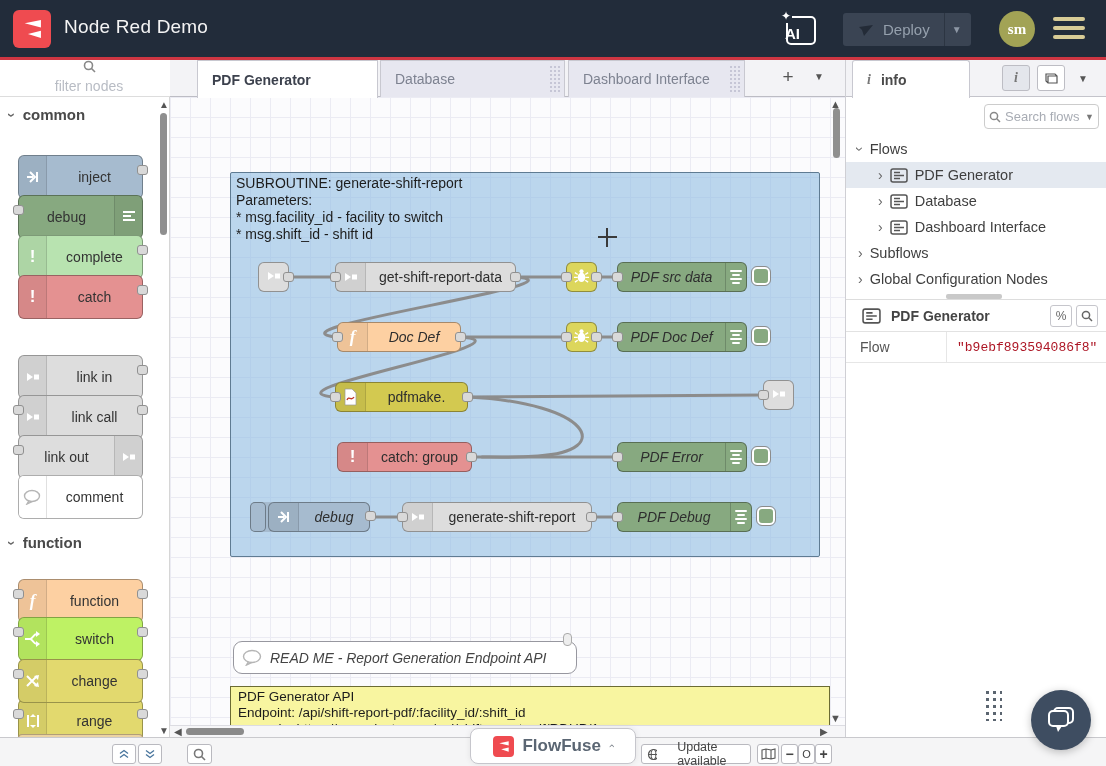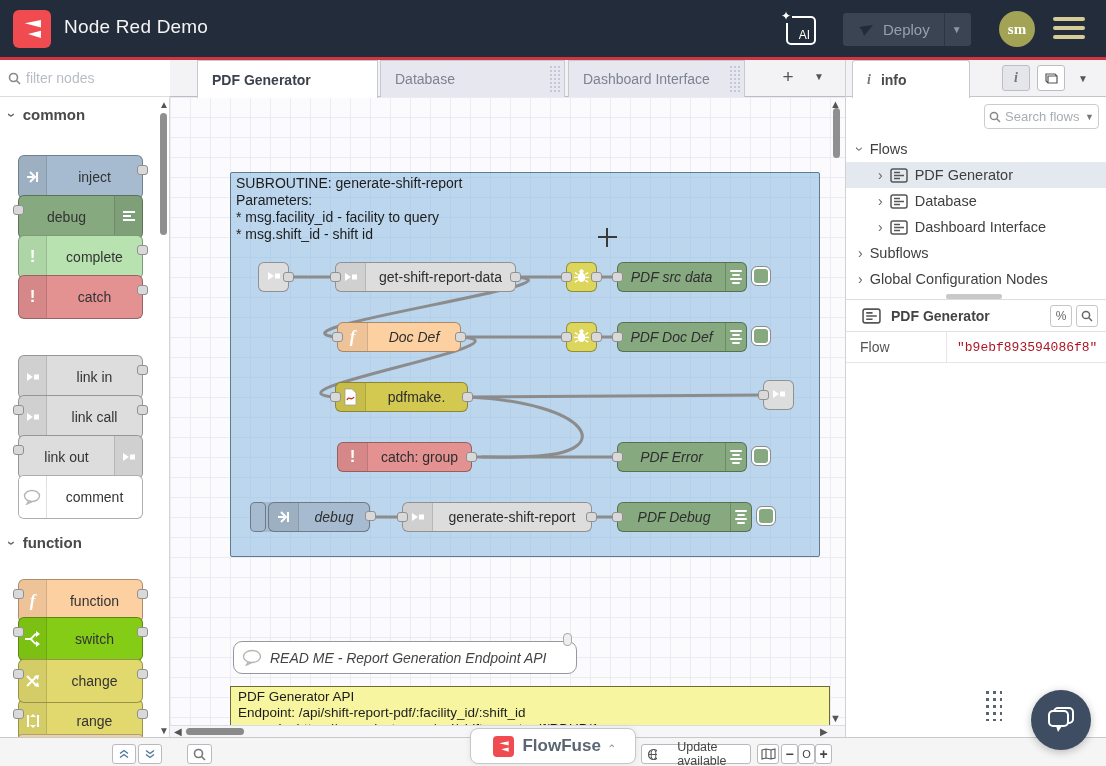--- a/index.html
+++ b/index.html
@@ -5,33 +5,33 @@
   * { box-sizing: border-box; margin: 0; padding: 0; }
   body { font-family: "Liberation Sans", sans-serif; background:#fff; }
   .app { position:relative; width:1106px; height:766px; overflow:hidden; background:#fff; font-size:14px; color:#333; }
 
   
   .header { position:absolute; left:0; top:0; width:1106px; height:57px; background:#222c3a; }
   .header-accent { position:absolute; left:0; top:57px; width:1106px; height:3px; background:#cf3642; }
   .logo { position:absolute; left:13px; top:10px; width:38px; height:38px; background:#ef4b50; border-radius:6px; display:flex; align-items:center; justify-content:center; }
   .app-title { position:absolute; left:64px; top:16px; font-size:19px; color:#f4f4f4; letter-spacing:.2px; }
   .ai-btn { position:absolute; left:786px; top:16px; width:30px; height:29px; border:2px solid #fff; border-radius:5px; }
-  .ai-txt { position:absolute; right:4px; bottom:1px; color:#fff; font-size:12px; font-weight:normal; }
+  .ai-txt { position:absolute; right:14px; bottom:1px; color:#fff; font-size:15px; font-weight:bold; }
   .ai-spark { position:absolute; left:-8px; top:-9px; color:#fff; font-size:12px; background:#222c3a; padding:0 1px; }
   .deploy { position:absolute; left:843px; top:13px; width:128px; height:33px; background:#3a4453; border-radius:3px; display:flex; align-items:center; color:#95a0ad; }
   .deploy-lbl { font-size:15px; margin-left:8px; }
   .deploy-sep { width:1px; height:33px; background:#2c3542; margin-left:14px; }
   .deploy-caret { width:24px; text-align:center; color:#8d97a5; font-size:10px; }
   .avatar { position:absolute; left:999px; top:11px; width:36px; height:36px; border-radius:50%; background:#a2a355; color:#fff; display:flex; align-items:center; justify-content:center; font-family:"Liberation Serif",serif; font-weight:bold; font-size:15px; }
   .burger { position:absolute; left:1053px; top:17px; width:32px; }
   .burger div { height:4px; background:#d8cc96; border-radius:2px; margin-bottom:5px; }
 
   
   .palette { position:absolute; left:0; top:60px; width:170px; height:677px; background:#fff; border-right:1px solid #d6d6d6; }
-  .filter-box { position:absolute; left:0; top:0; width:170px; height:37px; border-bottom:1px solid #ddd; display:flex; align-items:center; padding-left:8px; gap:5px; background:#fff; }
+  .filter-box { position:absolute; left:0; top:0; width:170px; height:37px; border-bottom:1px solid #ddd; display:flex; align-items:center; padding-left:8px; gap:5px; background:#fff;flex-direction:column; }
   .filter-box span { color:#b8bcc4; font-size:14px; }
   .pal-scroll { position:absolute; left:0; top:37px; width:170px; height:640px; overflow:hidden; }
   .pal-cat { position:absolute; left:10px; display:flex; align-items:center; gap:8px; font-weight:bold; font-size:15px; color:#4a4a4a; }
   .chev-d { display:inline-block; transform:rotate(90deg); color:#666; font-size:14px; }
   .chev-r { display:inline-block; color:#666; font-size:14px; }
   .pal-node { position:absolute; left:18px; width:125px; height:44px; border:1px solid rgba(0,0,0,.32); border-radius:6px; display:flex; align-items:center; font-size:14px; color:#333; }
   .pn-icon { width:28px; align-self:stretch; display:flex; align-items:center; justify-content:center; background:rgba(0,0,0,.06); }
   .pn-icon.l { border-right:1px solid rgba(0,0,0,.12); border-radius:5px 0 0 5px; }
   .pn-icon.r { border-left:1px solid rgba(0,0,0,.12); border-radius:0 5px 5px 0; }
   .pn-lbl { flex:1; text-align:center; white-space:nowrap; }
@@ -243,21 +243,21 @@
         <span>function</span>
       </div>
 
       <div class="pal-node" style="top:482px;background:#fdd0a2">
         <span class="pport in"></span>
         <span class="pn-icon l" style="color:#fff;font-family:'Liberation Serif',serif;font-style:italic;font-weight:bold;font-size:17px">f</span>
         <span class="pn-lbl">function</span>
         <span class="pport out"></span>
       </div>
 
-      <div class="pal-node" style="top:520px;background:#84cc16">
+      <div class="pal-node" style="top:520px;background:#bef264">
         <span class="pport in"></span>
         <span class="pn-icon l">
             <svg width="17" height="16">
               <path d="M1 8 H6 C9 8 9 3 13 3 M6 8 C9 8 9 13 13 13" stroke="#fff" stroke-width="2" fill="none"></path>
               <path d="M12 0 L16 3 L12 6 Z" fill="#fff"></path>
               <path d="M12 10 L16 13 L12 16 Z" fill="#fff"></path>
             </svg>
           </span>
         <span class="pn-lbl">switch</span>
         <span class="pport out"></span>
@@ -312,21 +312,21 @@
     <div class="tab-plus">+</div>
     <div class="tab-caret">▼</div>
   </div>
 
   <div class="canvas">
 
     <div class="group"></div>
 
     <div class="gc-line" style="top:78px">SUBROUTINE: generate-shift-report</div>
     <div class="gc-line" style="top:95px">Parameters:</div>
-    <div class="gc-line" style="top:112px">* msg.facility_id - facility to query</div>
+    <div class="gc-line" style="top:112px">* msg.facility_id - facility to switch</div>
     <div class="gc-line" style="top:129px">* msg.shift_id - shift id</div>
 
     <svg class="wires" width="675" height="640">
       <path d="M121 180 H167"></path>
       <path d="M346 180 H398"></path>
       <path d="M426 180 H449"></path>
       <path d="M346 180 C426 186, 87 232, 167 240"></path>
       <path d="M291 240 H398"></path>
       <path d="M426 240 H449"></path>
       <path d="M291 240 C371 246, 85 294, 165 300"></path>

